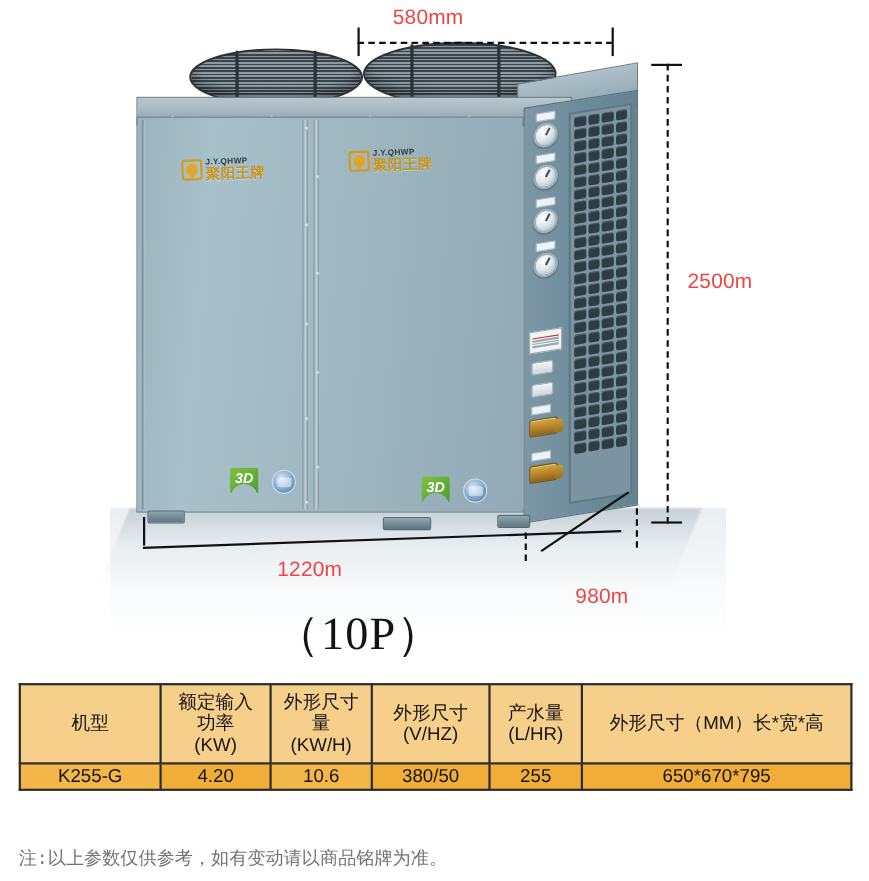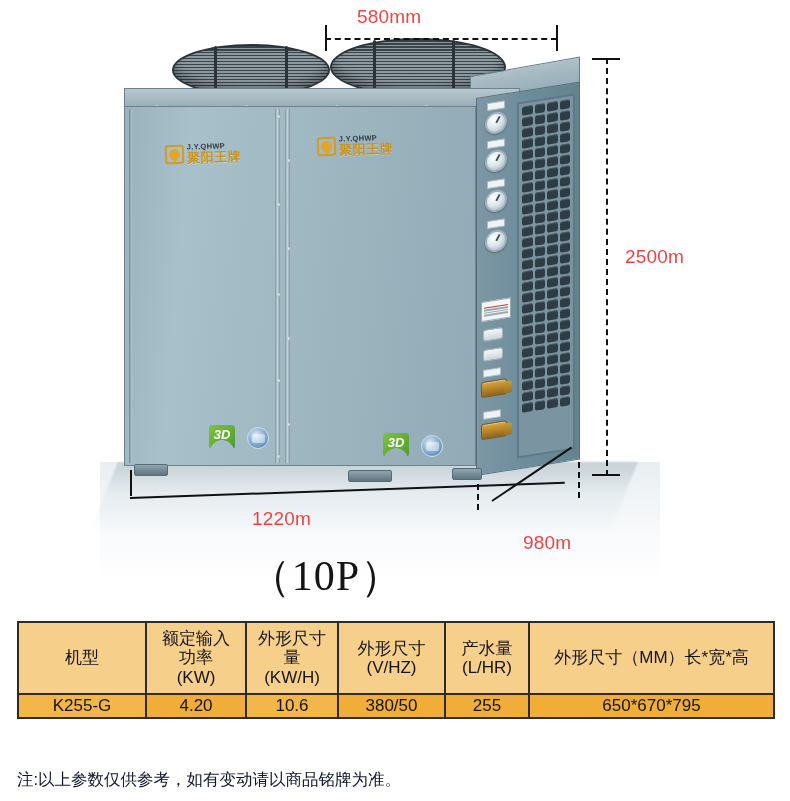--- a/index.html
+++ b/index.html
@@ -193,22 +193,22 @@
     text-align:center; color:#141414;
     font-family:"Liberation Sans","DejaVu Sans",sans-serif;
   }
   thead th {
     background:#f6cf8b; font-size:17px; font-weight:normal;
     height:72px; line-height:1.12; padding:2px 1px;
   }
   tbody td { background:#f3b648; font-size:17px; height:24px; padding:0; }
   tbody td.alt { background:#f0ae39; }
   .note {
-    position:absolute; left:17px; top:769px; font-size:16.5px; color:#0f172a;
-    font-family:Liberation Sans, sans-serif; white-space:nowrap;
+    position:absolute; left:17px; top:769px; font-size:16.5px; color:#737373;
+    font-family:Liberation Mono, monospace; white-space:nowrap;
   }
 </style>
 </head>
 <body>
 
 <div id="root">
 
   <div class="photo">
 
     <div class="floor"></div>

